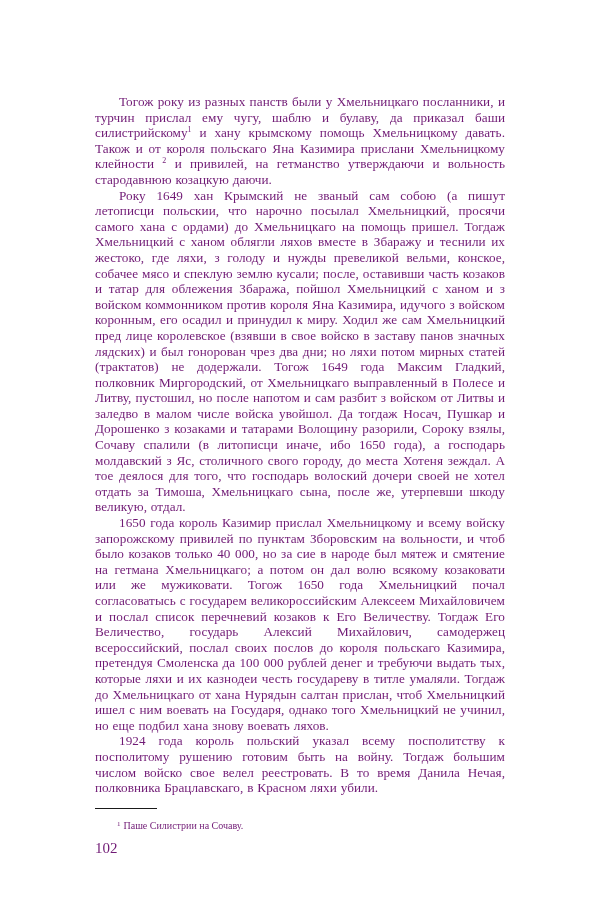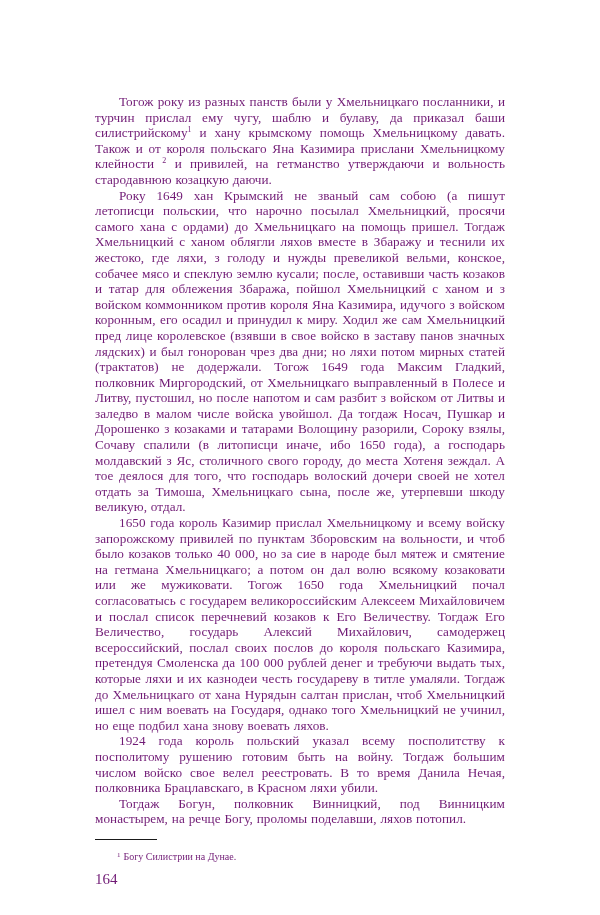--- a/index.html
+++ b/index.html
@@ -50,22 +50,21 @@
 <div class="page">
 
   <p class="para first"><span>Тогож року из разных панств были у Хмельницкаго посланники, и турчин прислал ему чугу, шаблю и булаву, да приказал баши силистрийскому</span><sup>1</sup><span> и хану крымскому помощь Хмельницкому давать. Також и от короля польскаго Яна Казимира прислани Хмельницкому клейности</span>&nbsp;<sup>2</sup><span> и привилей, на гетманство утверждаючи и вольность стародавнюю козацкую даючи.</span></p>
 
   <p class="para">Року 1649 хан Крымский не званый сам собою (а пишут летописци польскии, что нарочно посылал Хмельницкий, просячи самого хана с ордами) до Хмельницкаго на помощь пришел. Тогдаж Хмельницкий с ханом облягли ляхов вместе в Збаражу и теснили их жестоко, где ляхи, з голоду и нужды превеликой вельми, конское, собачее мясо и спеклую землю кусали; после, оставивши часть козаков и татар для облежения Збаража, пойшол Хмельницкий с ханом и з войском коммонником против короля Яна Казимира, идучого з войском коронным, его осадил и принудил к миру. Ходил же сам Хмельницкий пред лице королевское (взявши в свое войско в заставу панов значных лядских) и был гонорован чрез два дни; но ляхи потом мирных статей (трактатов) не додержали. Тогож 1649 года Максим Гладкий, полковник Миргородский, от Хмельницкаго выправленный в Полесе и Литву, пустошил, но после напотом и сам разбит з войском от Литвы и заледво в малом числе войска увойшол. Да тогдаж Носач, Пушкар и Дорошенко з козаками и татарами Волощину разорили, Сороку взялы, Сочаву спалили (в литописци иначе, ибо 1650 года), а господарь молдавский з Яс, столичного свого городу, до места Хотеня зеждал. А тое деялося для того, что господарь волоский дочери своей не хотел отдать за Тимоша, Хмельницкаго сына, после же, утерпевши шкоду великую, отдал.</p>
 
   <p class="para">1650 года король Казимир прислал Хмельницкому и всему войску запорожскому привилей по пунктам Зборовским на вольности, и чтоб было козаков только 40 000, но за сие в народе был мятеж и смятение на гетмана Хмельницкаго; а потом он дал волю всякому козаковати или же мужиковати. Тогож 1650 года Хмельницкий почал согласоватысь с государем великороссийским Алексеем Михайловичем и послал список перечневий козаков к Его Величеству. Тогдаж Его Величество, государь Алексий Михайлович, самодержец всероссийский, послал своих послов до короля польскаго Казимира, претендуя Смоленска да 100 000 рублей денег и требуючи выдать тых, которые ляхи и их казнодеи честь государеву в титле умаляли. Тогдаж до Хмельницкаго от хана Нурядын салтан прислан, чтоб Хмельницкий ишел с ним воевать на Государя, однако того Хмельницкий не учинил, но еще подбил хана знову воевать ляхов.</p>
 
   <p class="para">1924 года король польский указал всему посполитству к посполитому рушению готовим быть на войну. Тогдаж большим числом войско свое велел реестровать. В то время Данила Нечая, полковника Брацлавскаго, в Красном ляхи убили.</p>
 
-  <p class="para">Тогдаж Богун, полковник Винницкий, под Винницким монастырем, на речце Богу, проломы поделавши, ляхов потопил.</p>
 
   <div class="rule"></div>
 
   <div class="footnotes">
-    <p class="footnote"><span class="fn-mark">1</span><span>Богу Силистрии на Дунае.</span></p>
+    <p class="footnote"><span class="fn-mark">1</span><span>Паше Силистрии на Сочаву.</span></p>
   </div>
 
-  <div class="page-number">164</div>
+  <div class="page-number">102</div>
 </div>
 
 </body></html>

